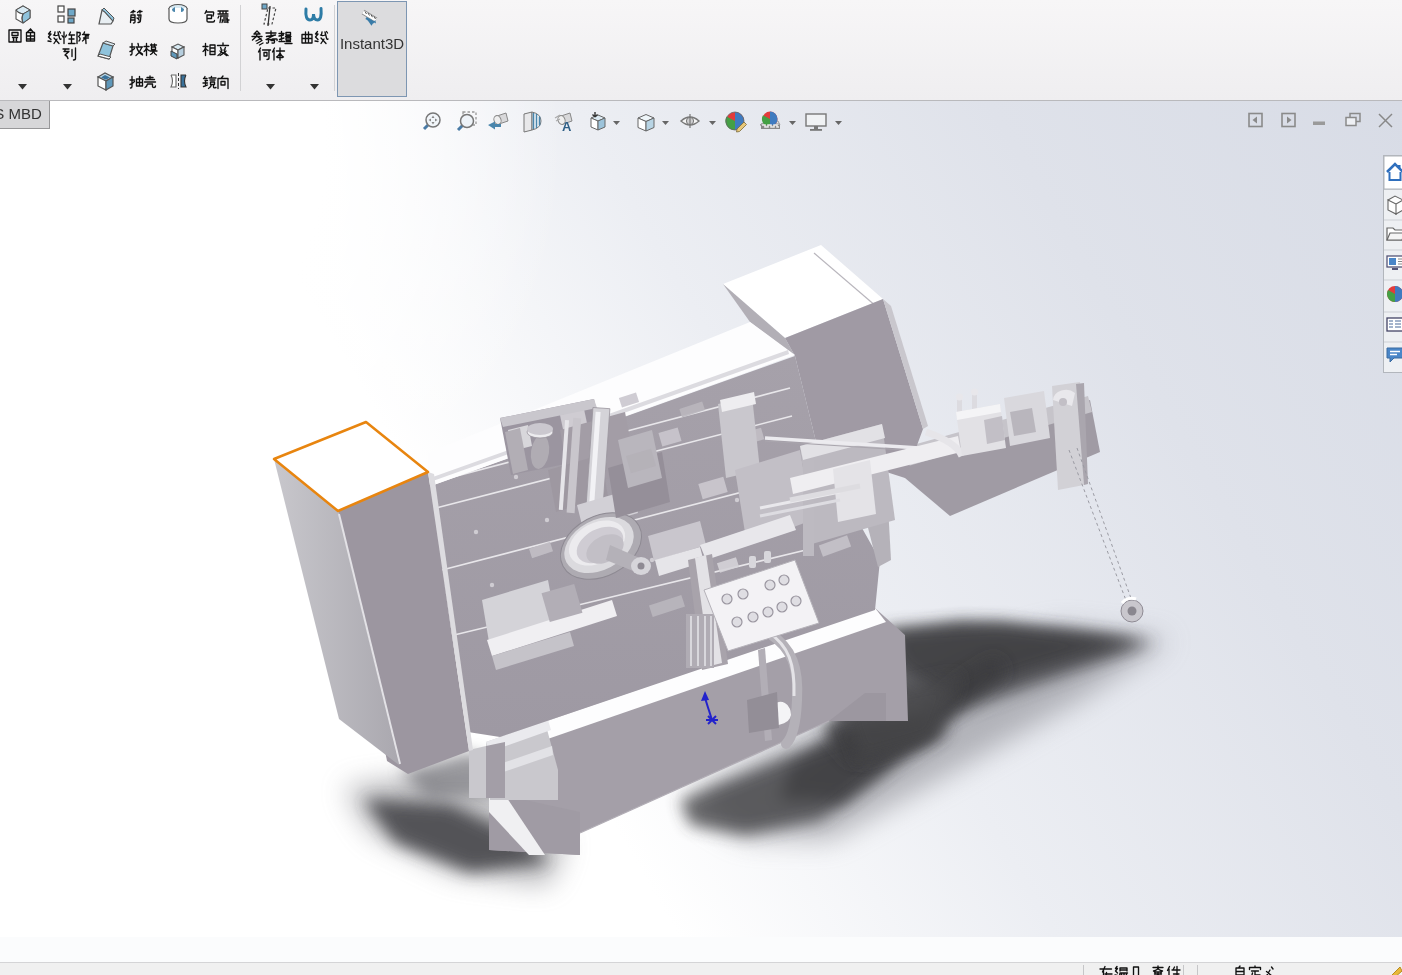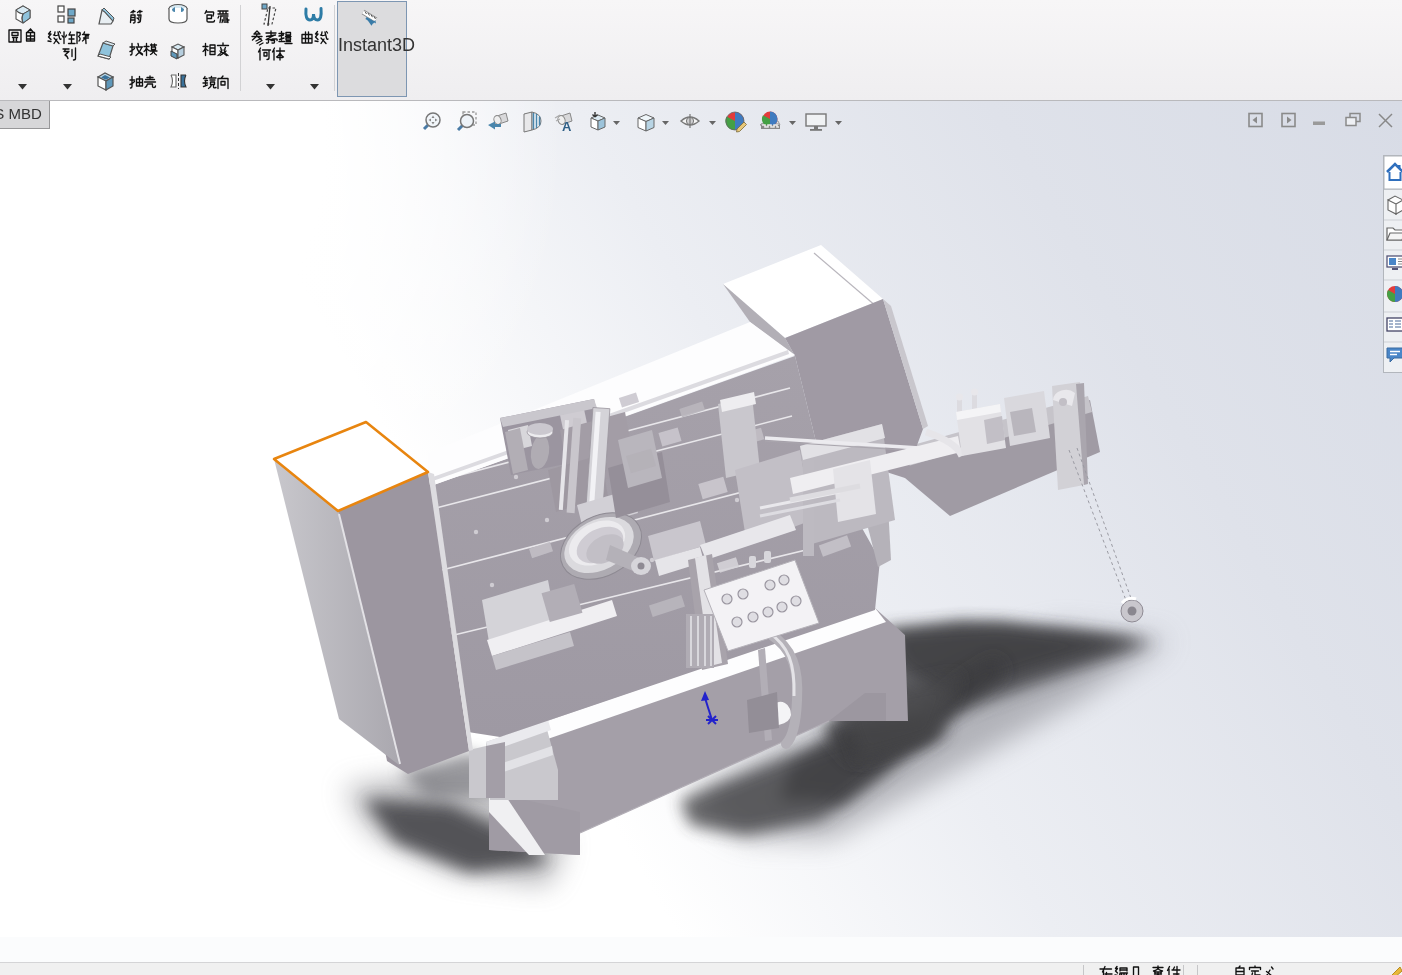--- a/index.html
+++ b/index.html
@@ -1,20 +1,20 @@
 <!DOCTYPE html>
 <html><head>
 <meta charset="utf-8">
 <style>
 html,body{margin:0;padding:0;}
 body{width:1402px;height:975px;overflow:hidden;font-family:"Liberation Sans",sans-serif;position:relative;background:#fff;}
 #ribbon{position:absolute;left:0;top:0;width:1402px;height:101px;background:linear-gradient(#f7f6f7,#efeef0);border-bottom:1px solid #b9b9bc;box-sizing:border-box;}
 .sep{position:absolute;top:5px;height:86px;width:1px;background:#d2d2d4;}
 #i3d{position:absolute;left:337px;top:1px;width:68px;height:94px;background:#dcdcde;border:1px solid #7d96b2;}
-#i3d .t{position:absolute;left:0;top:33px;width:68px;text-align:center;font-size:18px;color:#333;}
+#i3d .t{position:absolute;left:0;top:33px;width:68px;text-align:center;font-size:15px;color:#333;}
 #tab{position:absolute;left:-14px;top:101px;z-index:5;width:64px;height:28px;background:#d7d7d9;border:1px solid #979799;border-top:none;box-sizing:border-box;font-size:15px;color:#333;text-align:center;line-height:26px;}
 #viewport{position:absolute;left:0;top:101px;width:1402px;height:836px;border-bottom:1px solid #b8b9be;box-sizing:content-box;background:radial-gradient(circle 480px at 6% 6%,#ffffff 0%,#ffffff 50%,rgba(255,255,255,0) 100%),linear-gradient(60deg,#ffffff 0%,#ffffff 36%,#eceef3 56%,#dfe2ea 78%,#d8dce6 100%);overflow:hidden;}
 #hud{position:absolute;left:415px;top:9px;height:26px;}
 #winbtns{position:absolute;right:0;top:10px;}
 #taskpane{position:absolute;right:0;top:54px;width:19px;height:218px;background:#eef0f3;border:1px solid #b2b6bc;border-right:none;box-sizing:border-box;}
 #bstrip1{position:absolute;left:0;top:937px;width:1402px;height:25px;background:#fbfcfd;}
 #sbar{position:absolute;left:0;top:962px;width:1402px;height:13px;background:#f0f0f0;border-top:1px solid #d4d4d6;box-sizing:border-box;overflow:hidden;}
 .ssep{position:absolute;top:2px;height:20px;width:1px;background:#c6c6c8;}
 svg{display:block;}
 </style>

